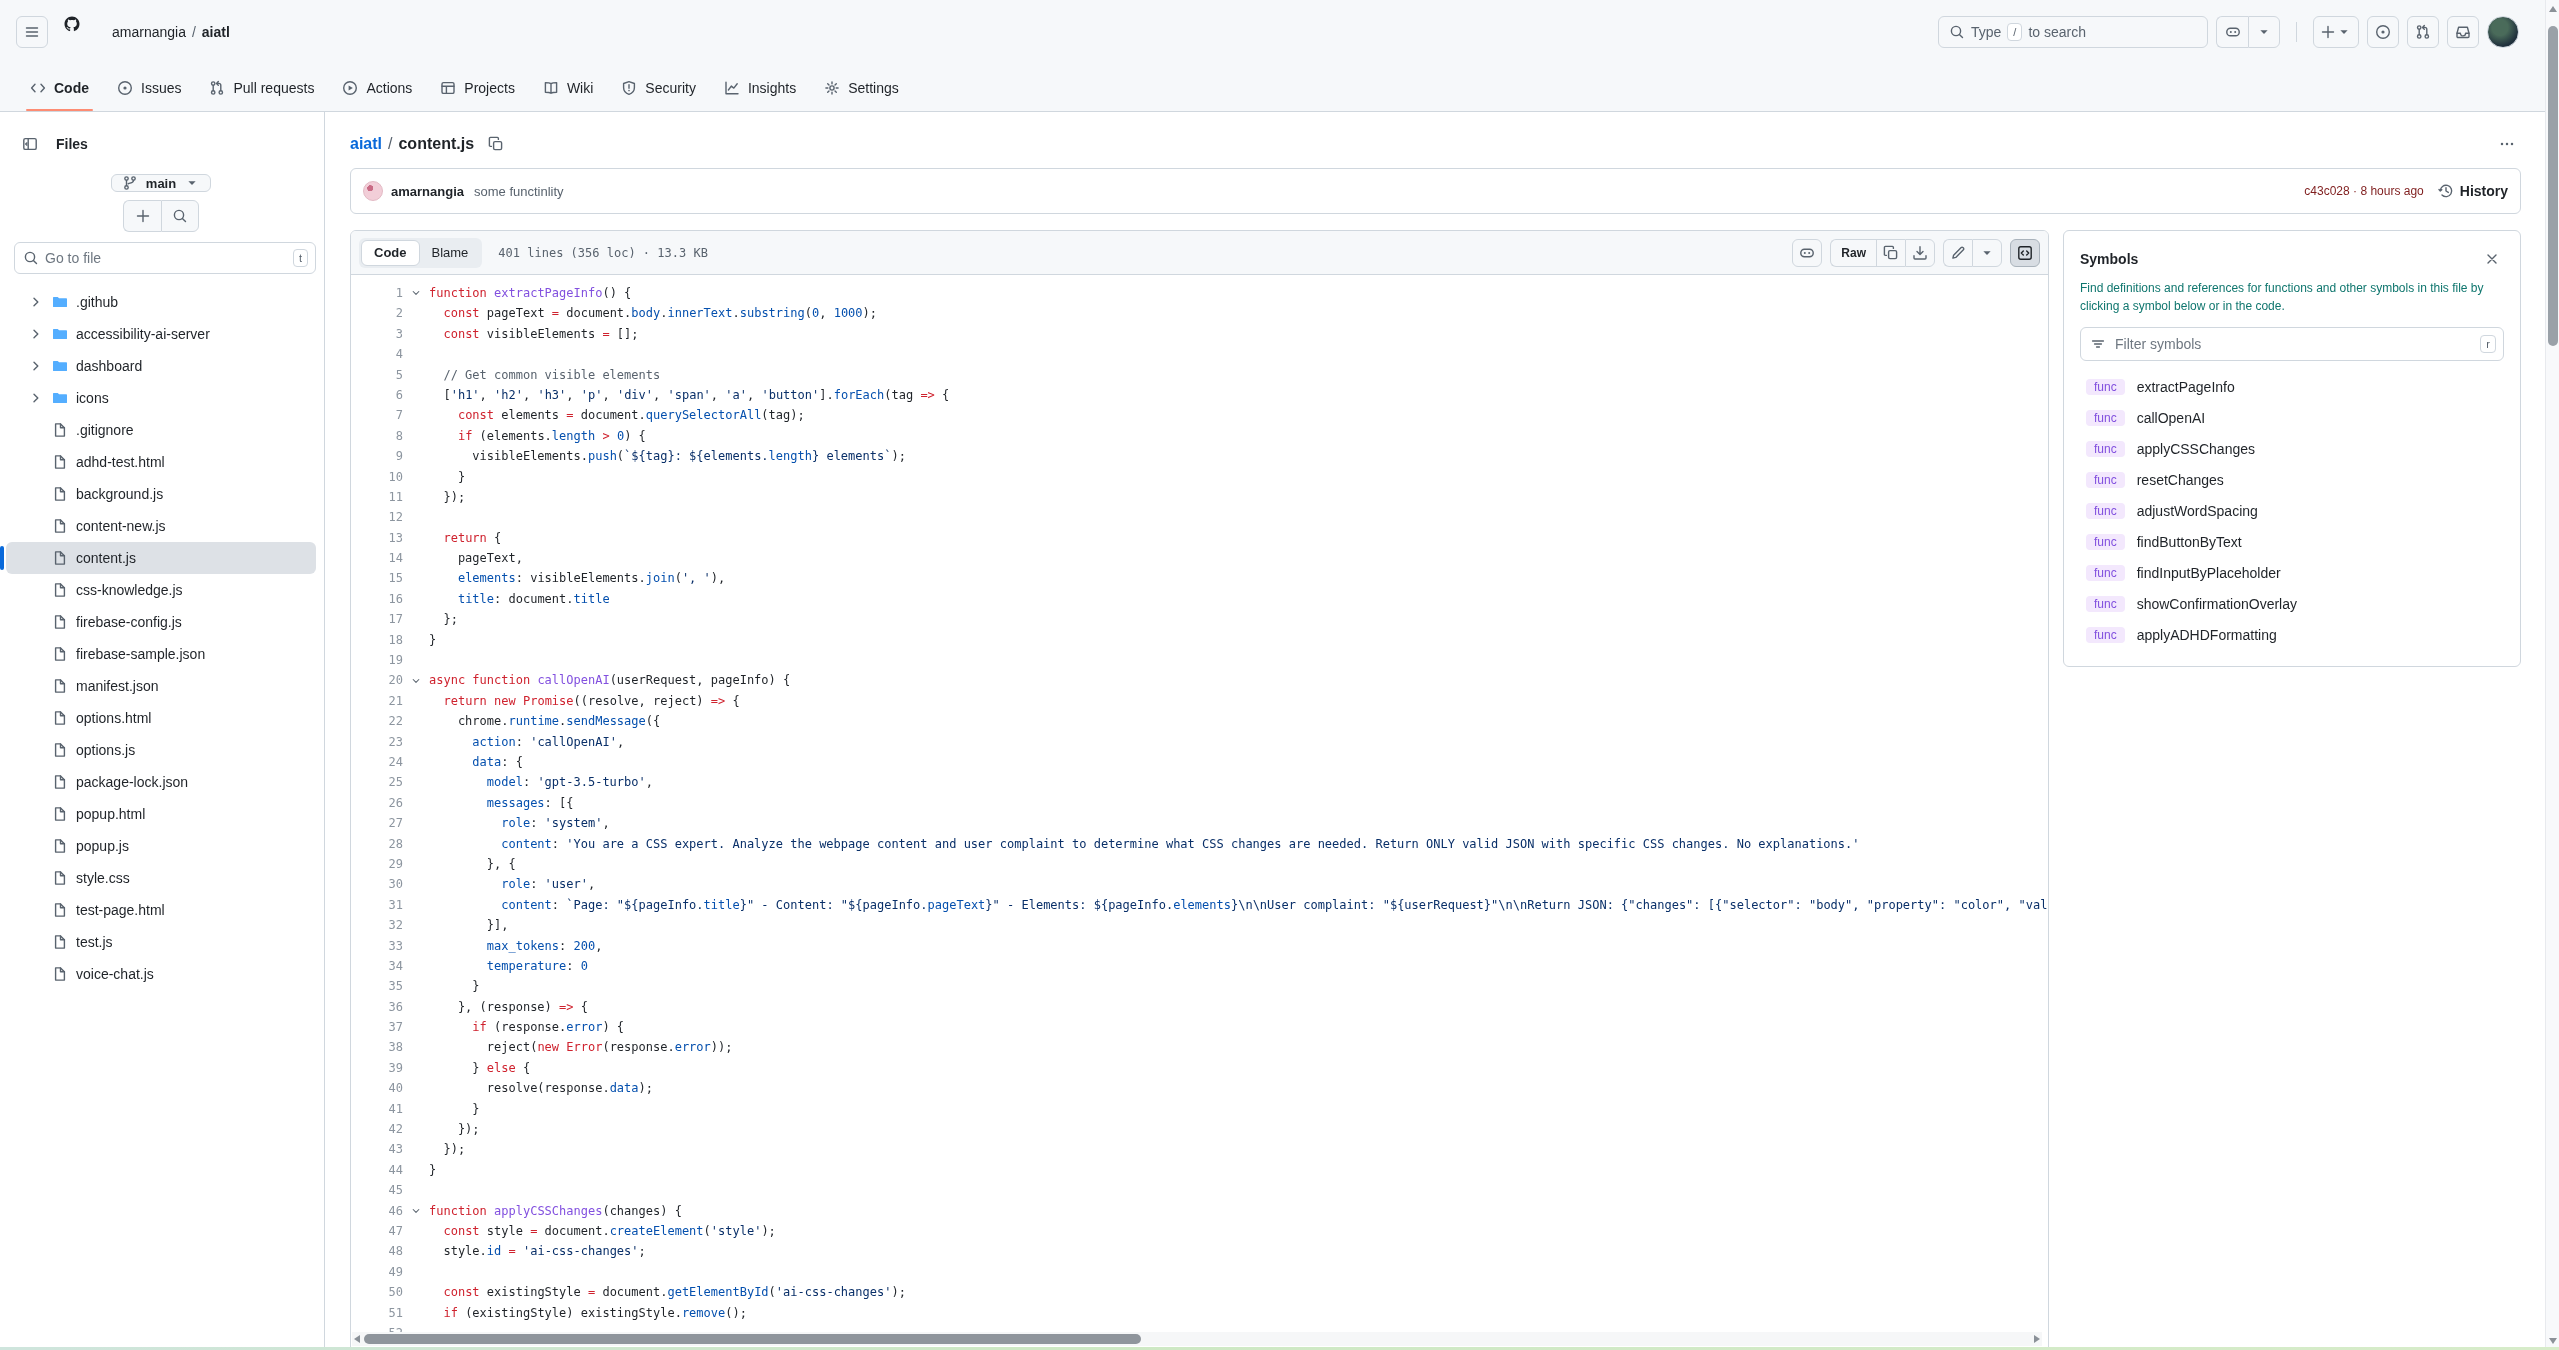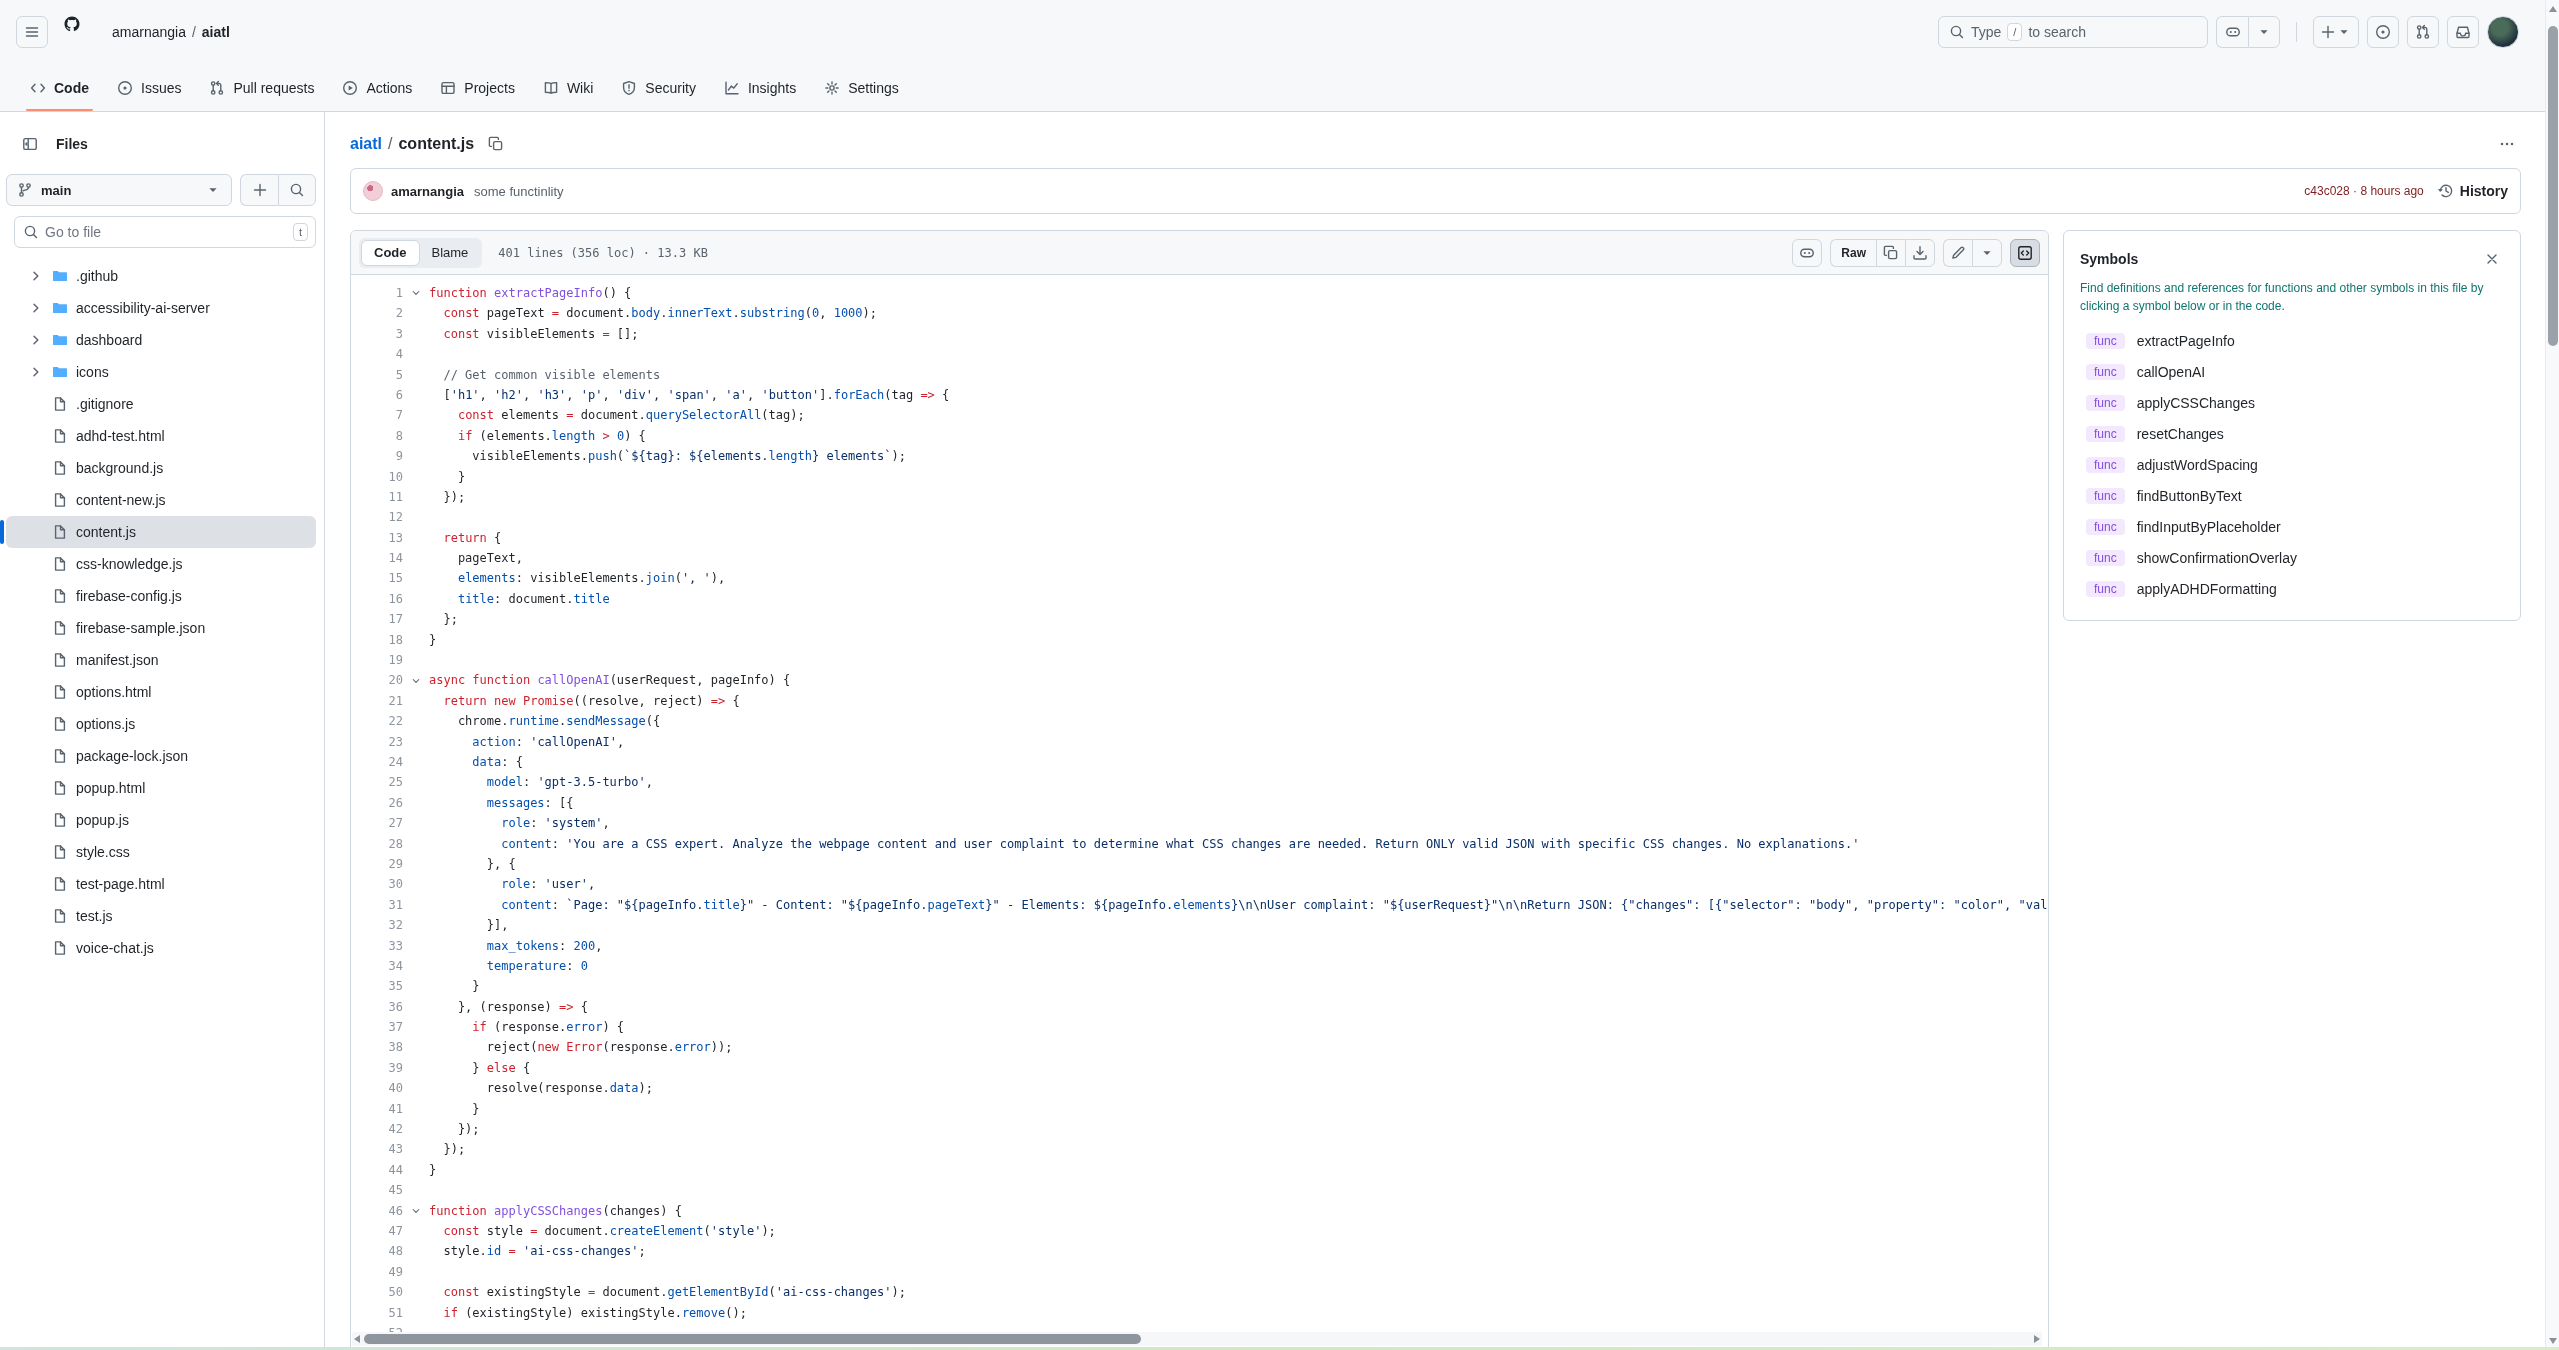--- a/index.html
+++ b/index.html
@@ -45,21 +45,21 @@
   .nav-item.active::after { content:""; position:absolute; left:10px; right:10px; bottom:0; height:2px;
                             background:#fd8c73; border-radius:3px; }
 
   
   .sidebar { position:absolute; top:112px; left:0; width:325px; bottom:0; border-right:1px solid #d0d7de;
              background:#fff; padding:16px 8px 16px 0; overflow:hidden; }
   .files-head { display:flex; align-items:center; gap:10px; padding:0 0 14px 14px; }
   .files-head .title { font-weight:bold; font-size:14px; }
   .sb-btn { width:32px; height:32px; border:none; background:transparent; border-radius:6px; color:#59636e;
             display:flex; align-items:center; justify-content:center; cursor:pointer; }
-  .branch-row { display:flex; align-items:center; gap:8px; padding-left:6px; margin-bottom:10px; }
+  .branch-row { display:flex; align-items:center; gap:8px; padding-left:6px; margin-bottom:10px;flex-direction:column; }
   .branch-btn { flex:1; height:32px; border:1px solid #d0d7de; border-radius:6px; background:#f6f8fa;
                 display:flex; align-items:center; gap:8px; padding:0 10px; cursor:pointer; color:#1f2328; }
   .branch-btn .bname { font-weight:bold; font-size:13px; flex:1; text-align:left; }
   .branch-btn .bicon, .branch-btn .caret { color:#59636e; }
   .mini-group { display:flex; }
   .mini-group .mbtn { width:38px; height:32px; border:1px solid #d0d7de; background:#f6f8fa; color:#59636e;
                       display:flex; align-items:center; justify-content:center; cursor:pointer; }
   .mini-group .mbtn:first-child { border-radius:6px 0 0 6px; border-right:none; }
   .mini-group .mbtn:last-child { border-radius:0 6px 6px 0; }
   .goto-row { position:relative; margin:0 0 12px 14px; }
@@ -817,20 +817,29 @@
           <span class="sym-title">Symbols</span>
           <button class="sym-close">
               <span>
                 <svg class="ic" viewBox="0 0 16 16" aria-hidden="true">
                   <path d="m4 4 8 8M12 4l-8 8"></path>
                 </svg>
               </span>
             </button>
         </div>
         <p class="sym-desc">Find definitions and references for functions and other symbols in this file by clicking a symbol below or in the code.</p>
+        <div class="sym-filter">
+          <span class="ficon">
+              <svg class="ic" viewBox="0 0 16 16" aria-hidden="true">
+                <path d="M2.6 5h10.8M4.6 8h6.8M6.6 11h2.8"></path>
+              </svg>
+            </span>
+          <input placeholder="Filter symbols" style="">
+          <span class="kbd-badge">r</span>
+        </div>
         <ul class="sym-list" id="sym-list">
             <li class="sym-row">
               <span class="func-badge">func</span>
               <span class="sym-name">extractPageInfo</span>
             </li>
             <li class="sym-row">
               <span class="func-badge">func</span>
               <span class="sym-name">callOpenAI</span>
             </li>
             <li class="sym-row">

